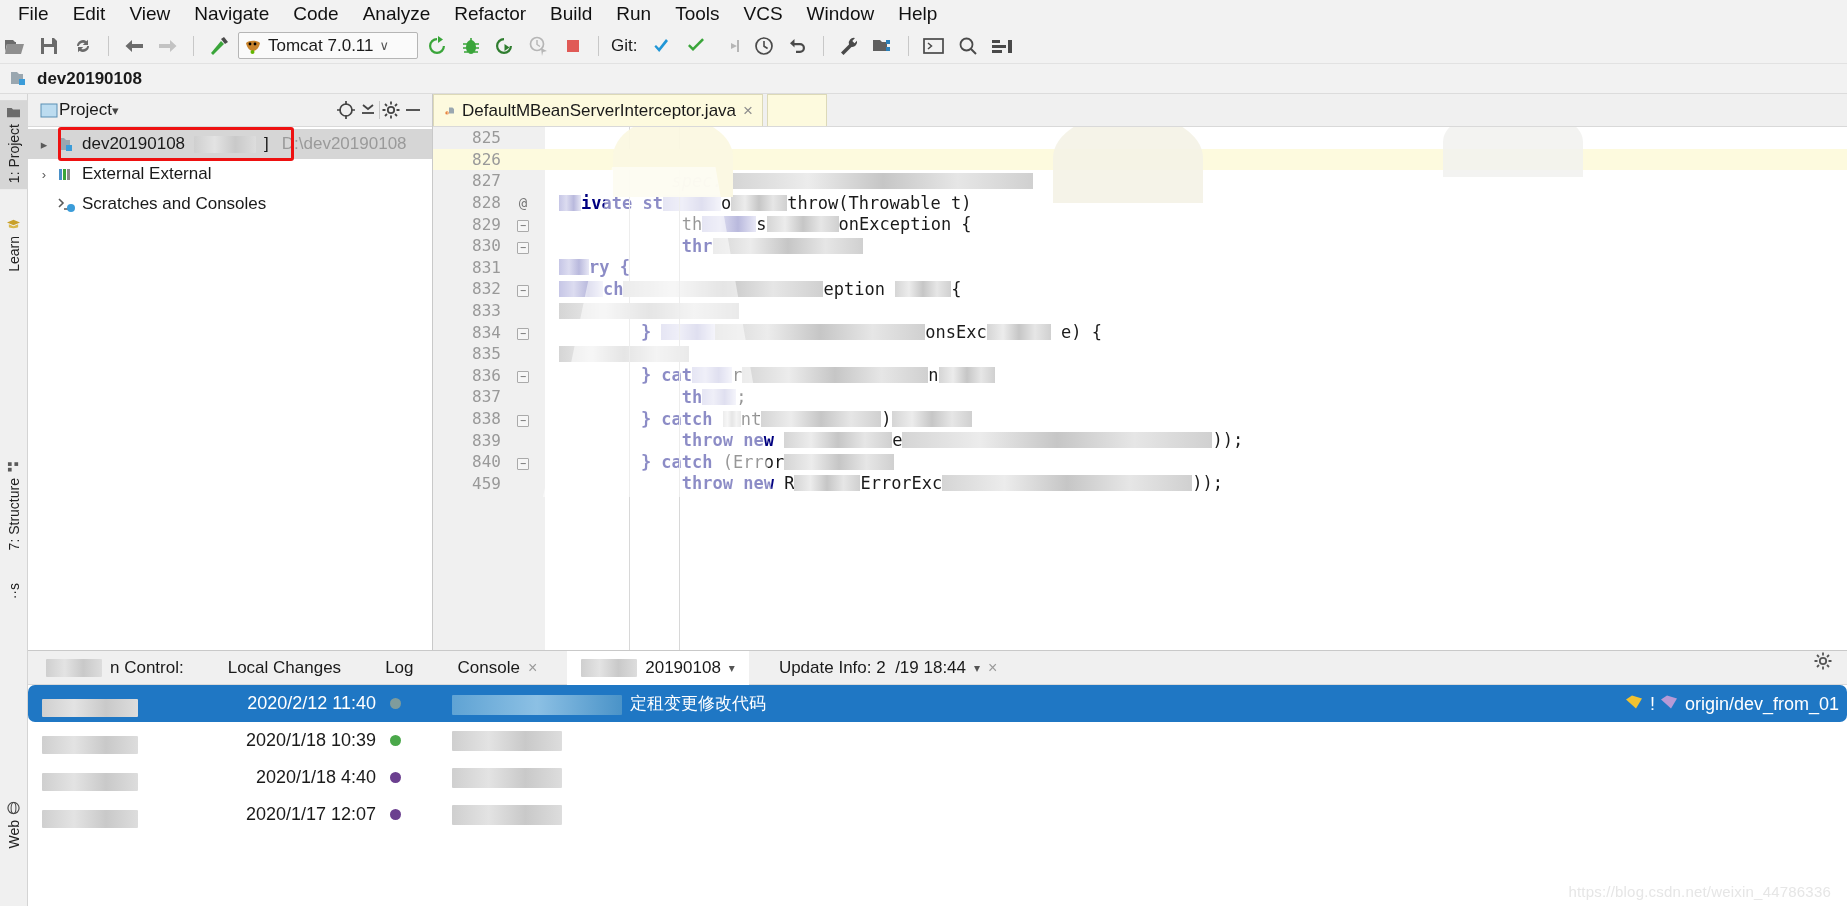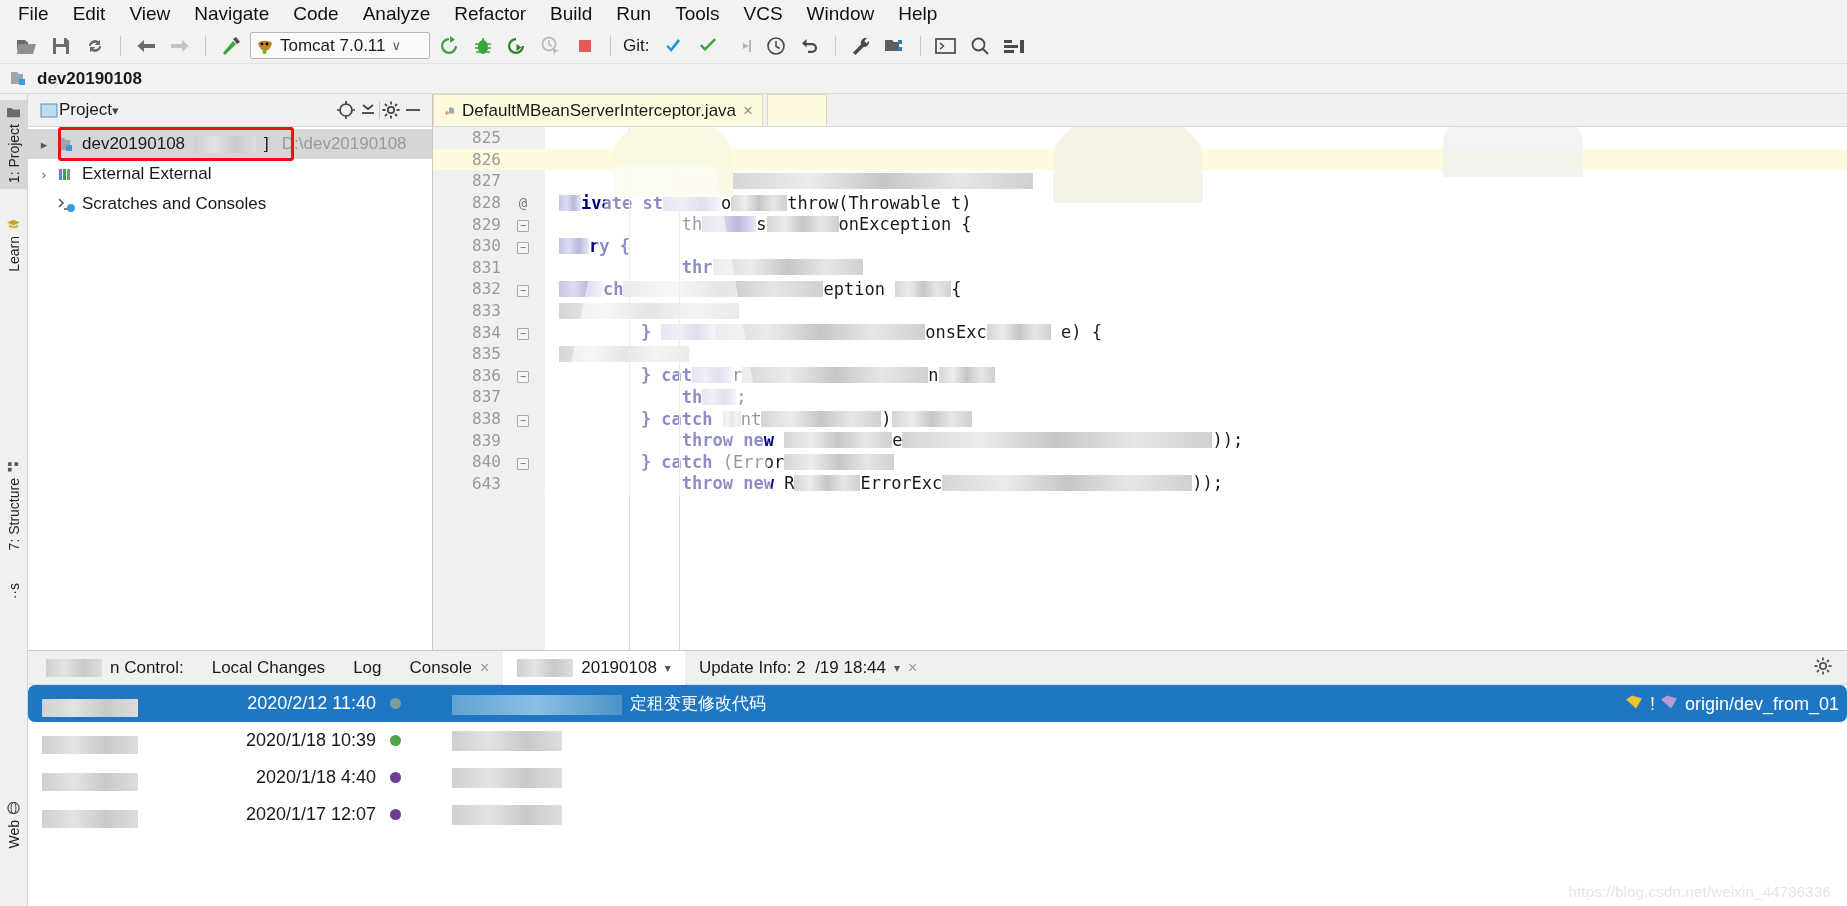--- a/index.html
+++ b/index.html
@@ -16,21 +16,21 @@
     background:#f2f2f2; padding-left:6px;
   }
   .menu-item{
     font-size:19px; padding:2px 12px; color:#111; cursor:default;
     white-space:nowrap;
   }
 
   
   .toolbar{
     height:36px; display:flex; align-items:center; gap:4px;
-    background:#f2f2f2; padding-left:12px; border-bottom:1px solid #e2e2e2;
+    background:#f2f2f2; padding-left:0; border-bottom:1px solid #e2e2e2;
   }
   .tb-btn{ width:30px; height:28px; display:flex; align-items:center;
            justify-content:center; cursor:pointer; }
   .tb-sep{ width:1px; height:20px; background:#c8c8c8; margin:0 6px; }
   .run-config{
     display:flex; align-items:center; gap:6px; height:27px;
     border:1px solid #b5b5b5; background:#fafafa; border-radius:2px;
     padding:0 6px 0 5px; min-width:180px; cursor:pointer;
   }
   .run-config .label{ font-size:17px; }
@@ -117,22 +117,22 @@
   .cblur.blue{ background:linear-gradient(90deg,#c6c6e6,#dcdcf0,#b9b9dd,#e8e8f6); }
   .vline{ position:absolute; top:0; bottom:0; width:1px; background:#d8d8d8; }
   .crumbbar{ height:34px; background:#f0f0f0; border-top:1px solid #dcdcdc;
              display:flex; align-items:center; justify-content:center;
              font-size:17px; color:#555; gap:6px; }
 
   
   .bottom{ position:absolute; left:28px; right:0; bottom:0; height:256px;
            background:#fff; border-top:1px solid #c9c9c9;
            display:flex; flex-direction:column; }
-  .vcsbar{ height:34px; background:#f0f0f0; display:flex; align-items:center;
-           gap:0px; border-bottom:1px solid #d9d9d9; padding-left:4px; }
+  .vcsbar{ height:34px; background:#f0f0f0; display:flex; align-items:flex-start;
+           gap:16px; border-bottom:1px solid #d9d9d9; padding-left:4px; }
   .vtab{ font-size:17px; padding:0 14px; height:34px; display:flex;
          align-items:center; gap:8px; cursor:pointer; white-space:nowrap; }
   .vtab.sel{ background:#fff; }
   .vtab .x{ color:#9a9a9a; font-size:16px; }
   .vtab .car{ color:#555; font-size:12px; }
   .vcsbar .gear{ margin-left:auto; padding:0 14px; cursor:pointer; }
 
   .loglist{ flex:1; position:relative; overflow:hidden; font-size:17px; }
   .lrow{ height:37px; display:flex; align-items:center; position:relative; }
   .lrow.sel{ background:#1f77c4; color:#fff;border-radius:7px; }
@@ -499,35 +499,35 @@
             </div>
             <div class="gline">
               <span class="gnum">839</span>
               <span class="gmark"></span>
             </div>
             <div class="gline">
               <span class="gnum">840</span>
               <span class="gmark"><span class="fold">−</span></span>
             </div>
             <div class="gline">
-              <span class="gnum">643</span>
+              <span class="gnum">459</span>
               <span class="gmark"></span>
             </div>
           </div>
         <div class="code" id="code">
           <div class="vline" style="left:84px;"></div>
           <div class="vline" style="left:134px;"></div>
         <div class="cline"></div>
             <div class="hl-row" style="top: 21.6px;"></div>
             <div class="cline"><span class="cmt">        /* Centra</span><span class="cblur" style="width: 74px; height: 16px;"></span><span class="cmt"> some of the tedious exception wra</span><span class="cblur" style="width: 108px; height: 16px;"></span><span class="cmt">manded by </span><span class="cblur" style="width: 52px; height: 16px;"></span><span class="cmt">JMX</span></div>
             <div class="cline"><span class="cmt">           spec. </span><span class="cblur" style="width: 300px; height: 16px;"></span></div>
             <div class="cline"><span class="cblur blue" style="width: 22px; height: 16px;"></span><span class="kw">ivate st</span><span class="cblur blue" style="width: 58px; height: 16px;"></span><span class="">o</span><span class="cblur" style="width: 56px; height: 16px;"></span><span class="">throw(Throwable t)</span></div>
             <div class="cline"><span class="">            th</span><span class="cblur blue" style="width: 54px; height: 16px;"></span><span class="">s</span><span class="cblur" style="width: 72px; height: 16px;"></span><span class="">onException {</span></div>
+            <div class="cline"><span class="kw">            thr</span><span class="cblur" style="width: 150px; height: 16px;"></span></div>
             <div class="cline"><span class="cblur blue" style="width: 30px; height: 16px;"></span><span class="kw">ry {</span></div>
-            <div class="cline"><span class="kw">            thr</span><span class="cblur" style="width: 150px; height: 16px;"></span></div>
             <div class="cline"><span class="cblur blue" style="width: 44px; height: 16px;"></span><span class="kw">ch</span><span class="cblur" style="width: 200px; height: 16px;"></span><span class="">eption </span><span class="cblur" style="width: 56px; height: 16px;"></span><span class="">{</span></div>
             <div class="cline"><span class="cblur" style="width: 180px; height: 16px;"></span></div>
             <div class="cline"><span class="kw">        } </span><span class="cblur blue" style="width: 54px; height: 16px;"></span><span class="cblur" style="width: 210px; height: 16px;"></span><span class="">onsExc</span><span class="cblur" style="width: 64px; height: 16px;"></span><span class=""> e) {</span></div>
             <div class="cline"><span class="cblur" style="width: 130px; height: 16px;"></span></div>
             <div class="cline"><span class="kw">        } cat</span><span class="cblur blue" style="width: 40px; height: 16px;"></span><span class="">r</span><span class="cblur" style="width: 186px; height: 16px;"></span><span class="">n</span><span class="cblur" style="width: 56px; height: 16px;"></span></div>
             <div class="cline"><span class="kw">            th</span><span class="cblur blue" style="width: 34px; height: 16px;"></span><span class="">;</span></div>
             <div class="cline"><span class="kw">        } catch </span><span class="cblur" style="width: 18px; height: 16px;"></span><span class="">nt</span><span class="cblur" style="width: 120px; height: 16px;"></span><span class="">)</span><span class="cblur" style="width: 80px; height: 16px;"></span></div>
             <div class="cline"><span class="kw">            throw new </span><span class="cblur" style="width: 108px; height: 16px;"></span><span class="">e</span><span class="cblur" style="width: 310px; height: 16px;"></span><span class="">));</span></div>
             <div class="cline"><span class="kw">        } catch </span><span class="">(Error</span><span class="cblur" style="width: 110px; height: 16px;"></span></div>
             <div class="cline"><span class="kw">            throw new </span><span class="">R</span><span class="cblur" style="width: 66px; height: 16px;"></span><span class="">ErrorExc</span><span class="cblur" style="width: 250px; height: 16px;"></span><span class="">));</span></div>

